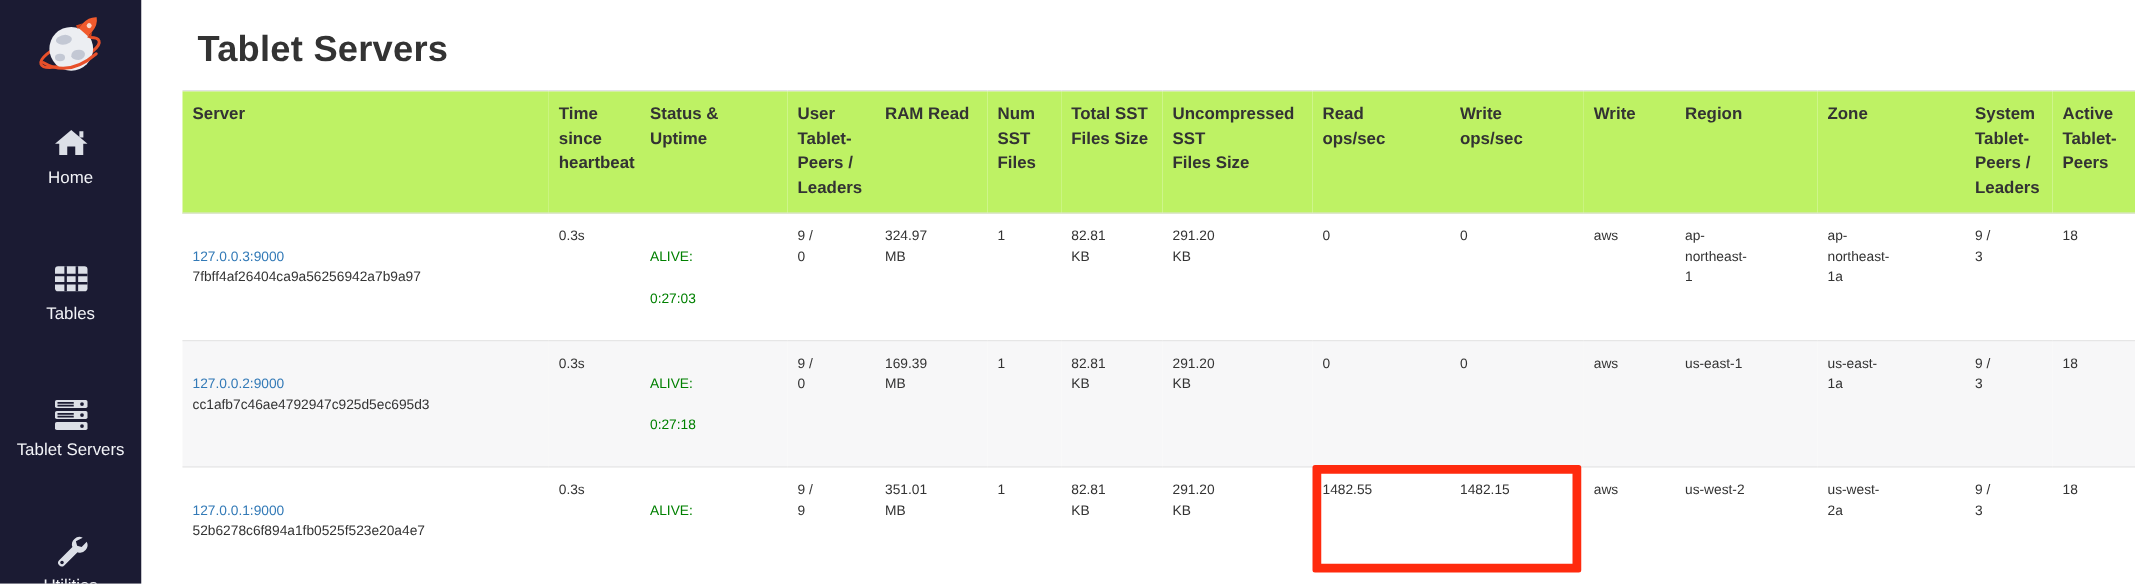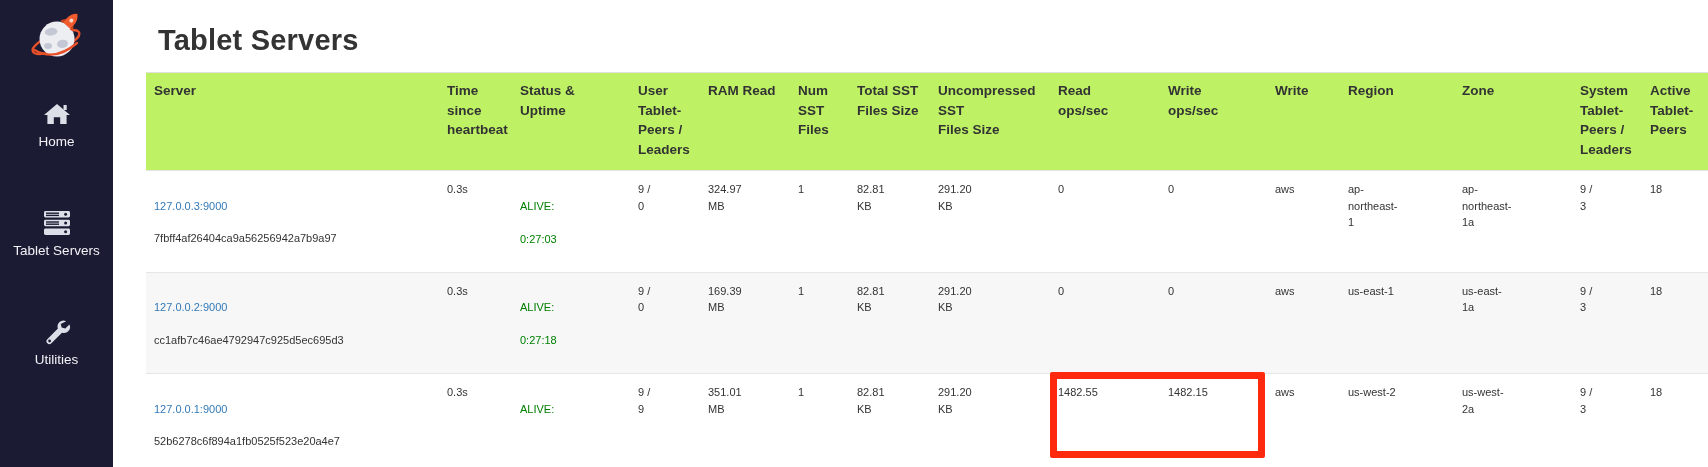--- a/index.html
+++ b/index.html
@@ -42,21 +42,21 @@
   }
   .ts-table td{
     text-align:left;vertical-align:top;
     font-size:11px;line-height:1.5;
     padding:10px 8px 8px 8px;border-top:1px solid #e6e6e6;
     white-space:pre-line;height:98px;box-sizing:border-box;
   }
   .ts-table tr.striped td{background:#f7f7f8;}
   .ts-table tbody tr:first-child td{border-top:none;}
   a.server-link{color:#337ab7;text-decoration:none;margin-top:47px;}
-  .uuid{color:#333;margin-top:16px;}
+  .uuid{color:#333;margin-top:0;}
   .alive{color:#008000;}
   
   .highlight-box{
     position:absolute;left:1050px;top:372px;width:215px;height:86px;
     border:7px solid #ff2a0e;border-radius:2px;box-sizing:border-box;
     pointer-events:none;
   }
 </style>
 </head>
 <body>
@@ -80,20 +80,34 @@
   </div>
   <nav class="nav">
     <a class="nav-item">
       <span class="nav-icon">
         <svg viewBox="0 0 28 26" width="28" height="26">
           <path d="M14 3 L27 14 h-3.4 v9 h-6.4 v-6.8 h-6.4 V23 H4.4 v-9 H1 Z" fill="#dcdfe7"></path>
           <rect x="20.5" y="4" width="3.2" height="5" fill="#dcdfe7"></rect>
         </svg>
       </span>
       <span class="nav-label">Home</span>
+    </a>
+    <a class="nav-item">
+      <span class="nav-icon">
+        <svg viewBox="0 0 28 24" width="28" height="24">
+          <rect x="1" y="2" width="26" height="20" rx="2.5" fill="#dcdfe7"></rect>
+          <g stroke="#1b1b33" stroke-width="2">
+            <line x1="1" y1="9" x2="27" y2="9"></line>
+            <line x1="1" y1="15.5" x2="27" y2="15.5"></line>
+            <line x1="9.5" y1="2" x2="9.5" y2="22"></line>
+            <line x1="18.5" y1="2" x2="18.5" y2="22"></line>
+          </g>
+        </svg>
+      </span>
+      <span class="nav-label">Tables</span>
     </a>
     <a class="nav-item">
       <span class="nav-icon">
         <svg viewBox="0 0 28 26" width="28" height="26">
           <g fill="#dcdfe7">
             <rect x="1" y="1" width="26" height="6.4" rx="1.4"></rect>
             <rect x="1" y="9.8" width="26" height="6.4" rx="1.4"></rect>
             <rect x="1" y="18.6" width="26" height="6.4" rx="1.4"></rect>
           </g>
           <g stroke="#1b1b33" stroke-width="1.4">

